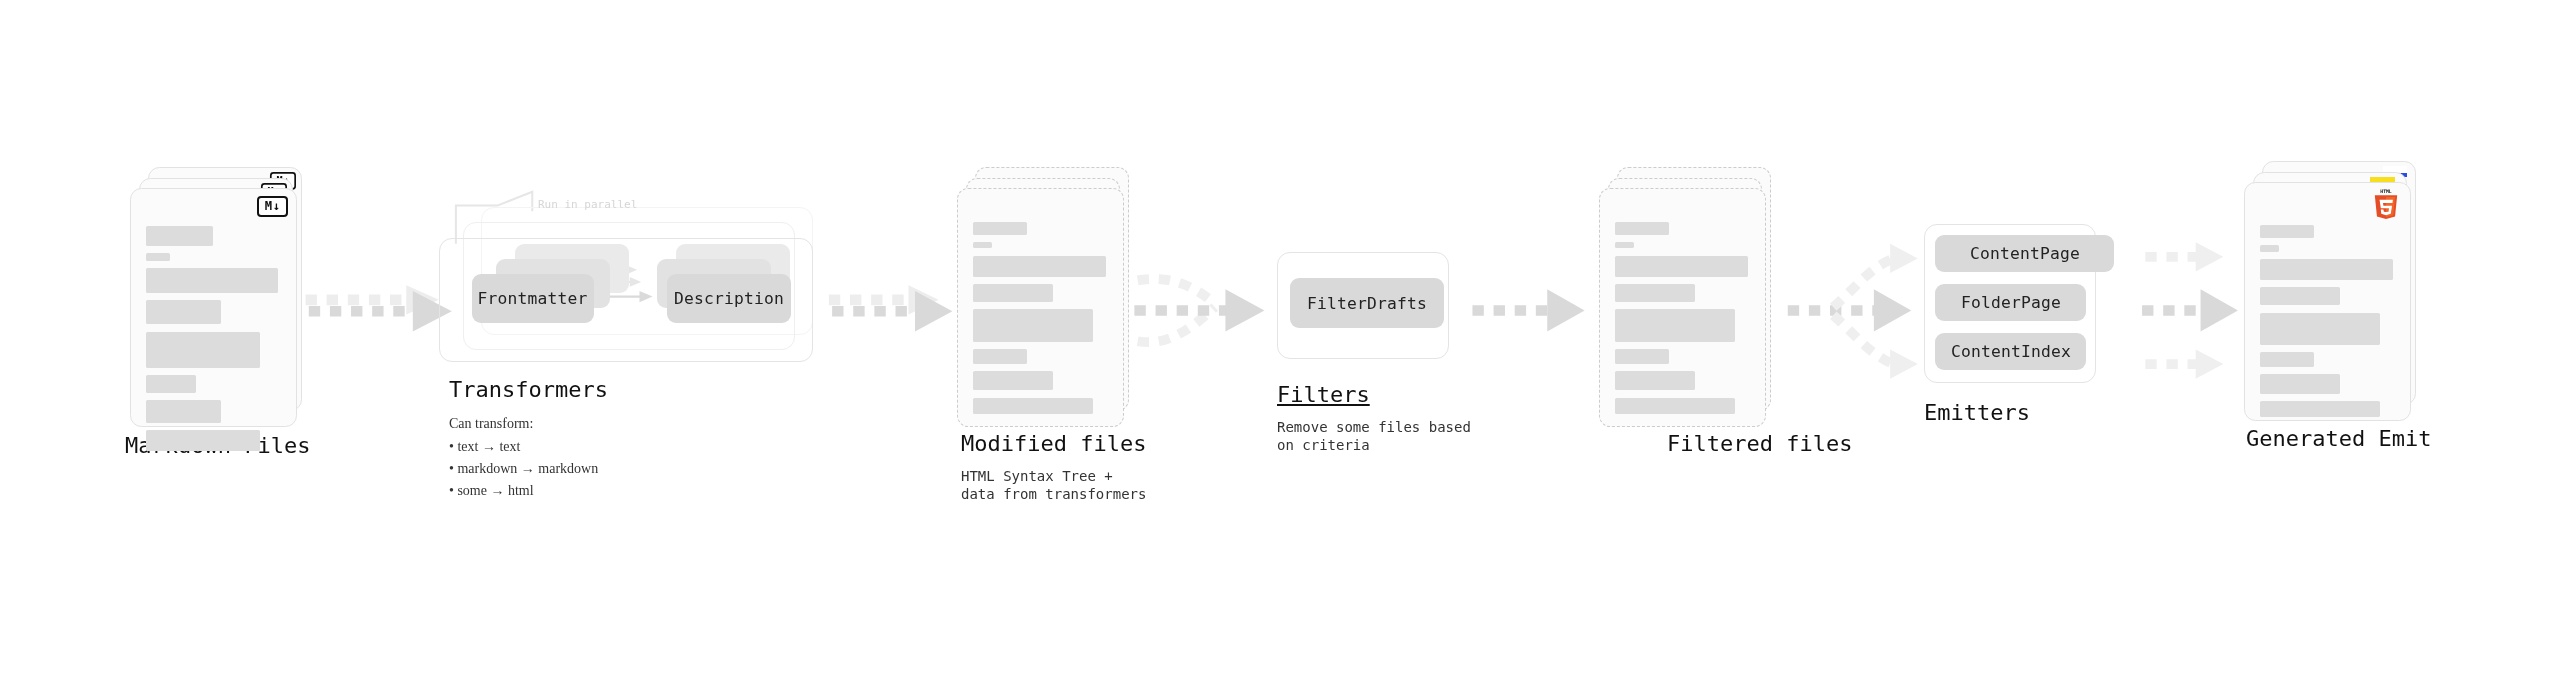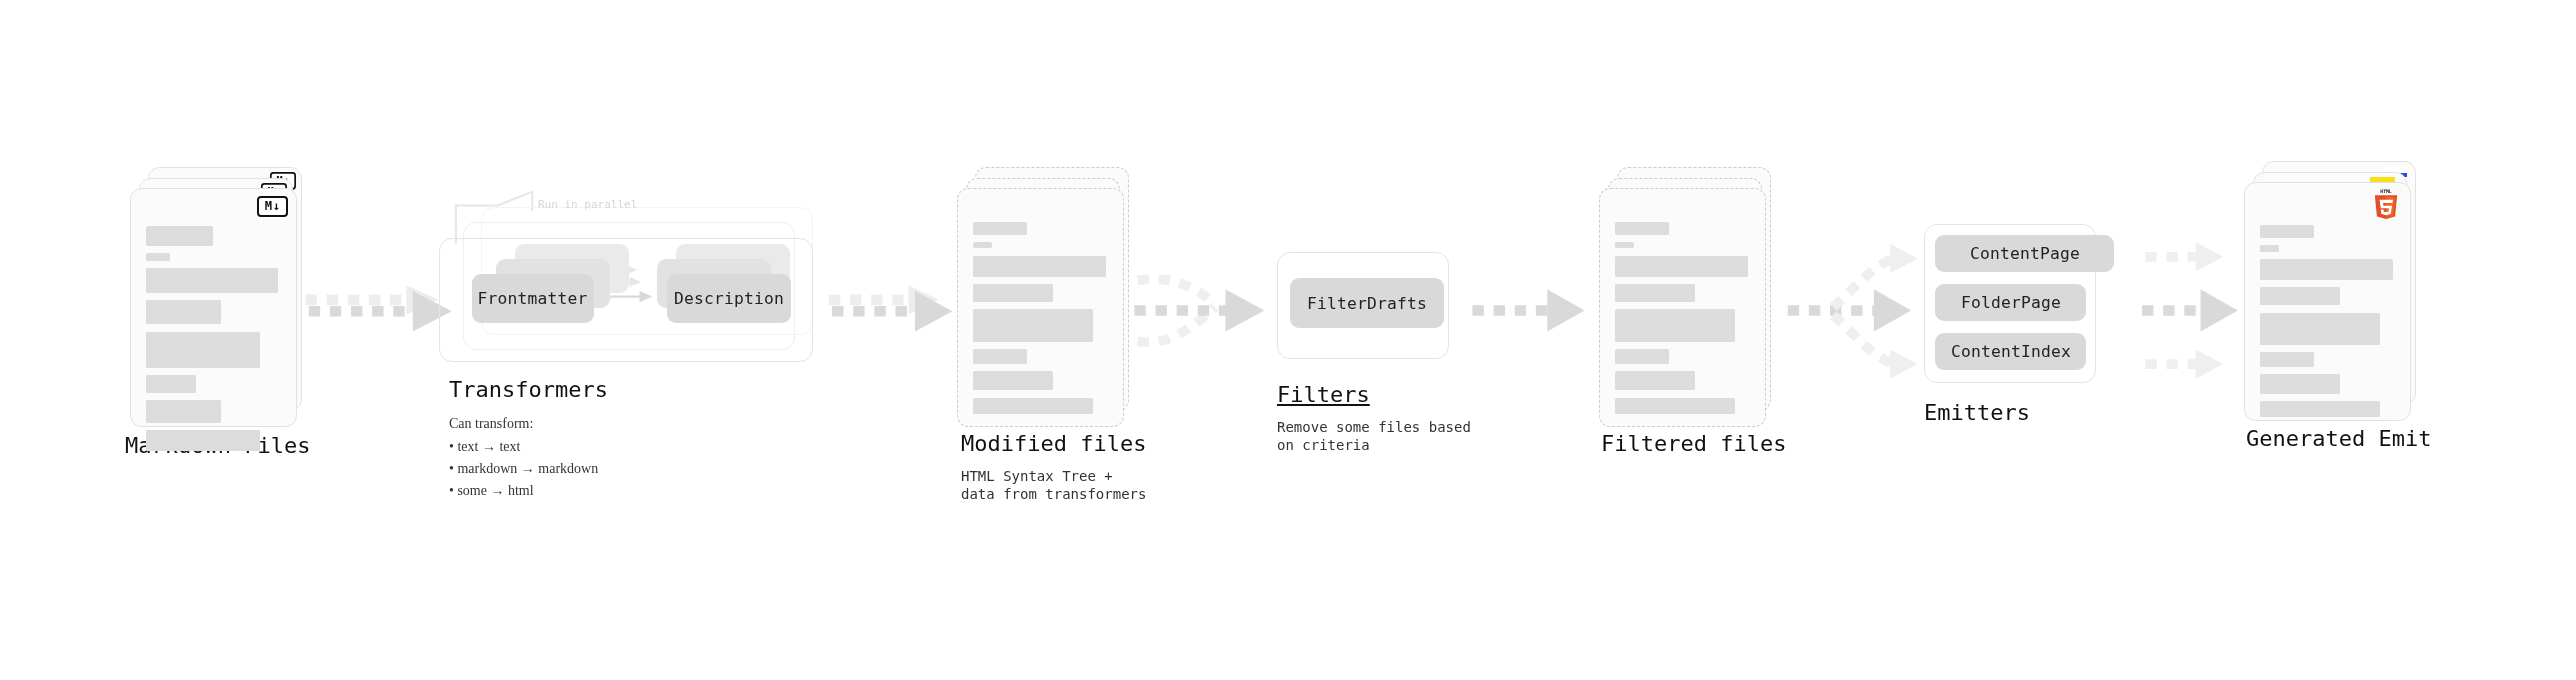--- a/index.html
+++ b/index.html
@@ -255,21 +255,21 @@
         <div class="bar" style="width:19.5px;height:6.5px;"></div>
         <div class="bar" style="width:133px;height:21px;"></div>
         <div class="bar" style="width:80px;height:18px;"></div>
         <div class="bar" style="width:120px;height:32.5px;"></div>
         <div class="bar" style="width:54px;height:14.6px;"></div>
         <div class="bar" style="width:80px;height:19.5px;"></div>
         <div class="bar" style="width:120px;height:16.3px;"></div>
       </div>
     </div>
   </div>
-  <div class="title" style="left:1601px; top:431px;text-align:right;">Filtered files</div>
+  <div class="title" style="left:1667px; top:431px;text-align:right;">Filtered files</div>
 
   <div class="node" style="left:1924px; top:224px;">
     <div class="group" style="left:0; top:0; width:172px; height:159px;"></div>
     <div class="pill" style="left:11.4px; top:11.4px; width:179px; height:37px;">
       <span>ContentPage</span>
     </div>
     <div class="pill" style="left:11.4px; top:60px; width:151px; height:37px;">
       <span>FolderPage</span>
     </div>
     <div class="pill" style="left:11.4px; top:109px; width:151px; height:37px;">

